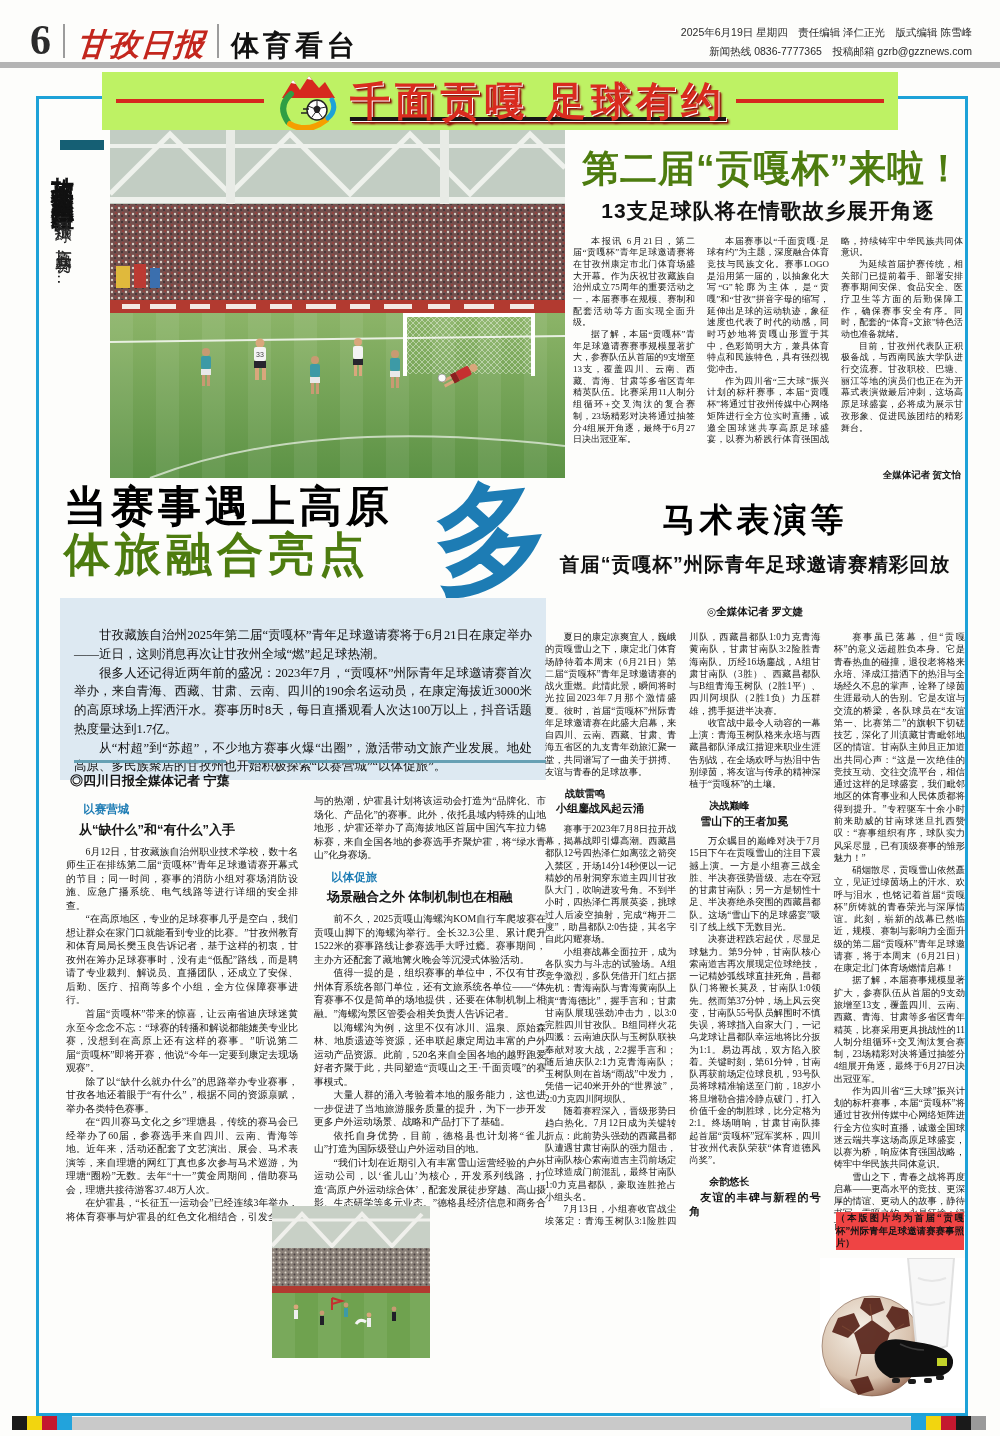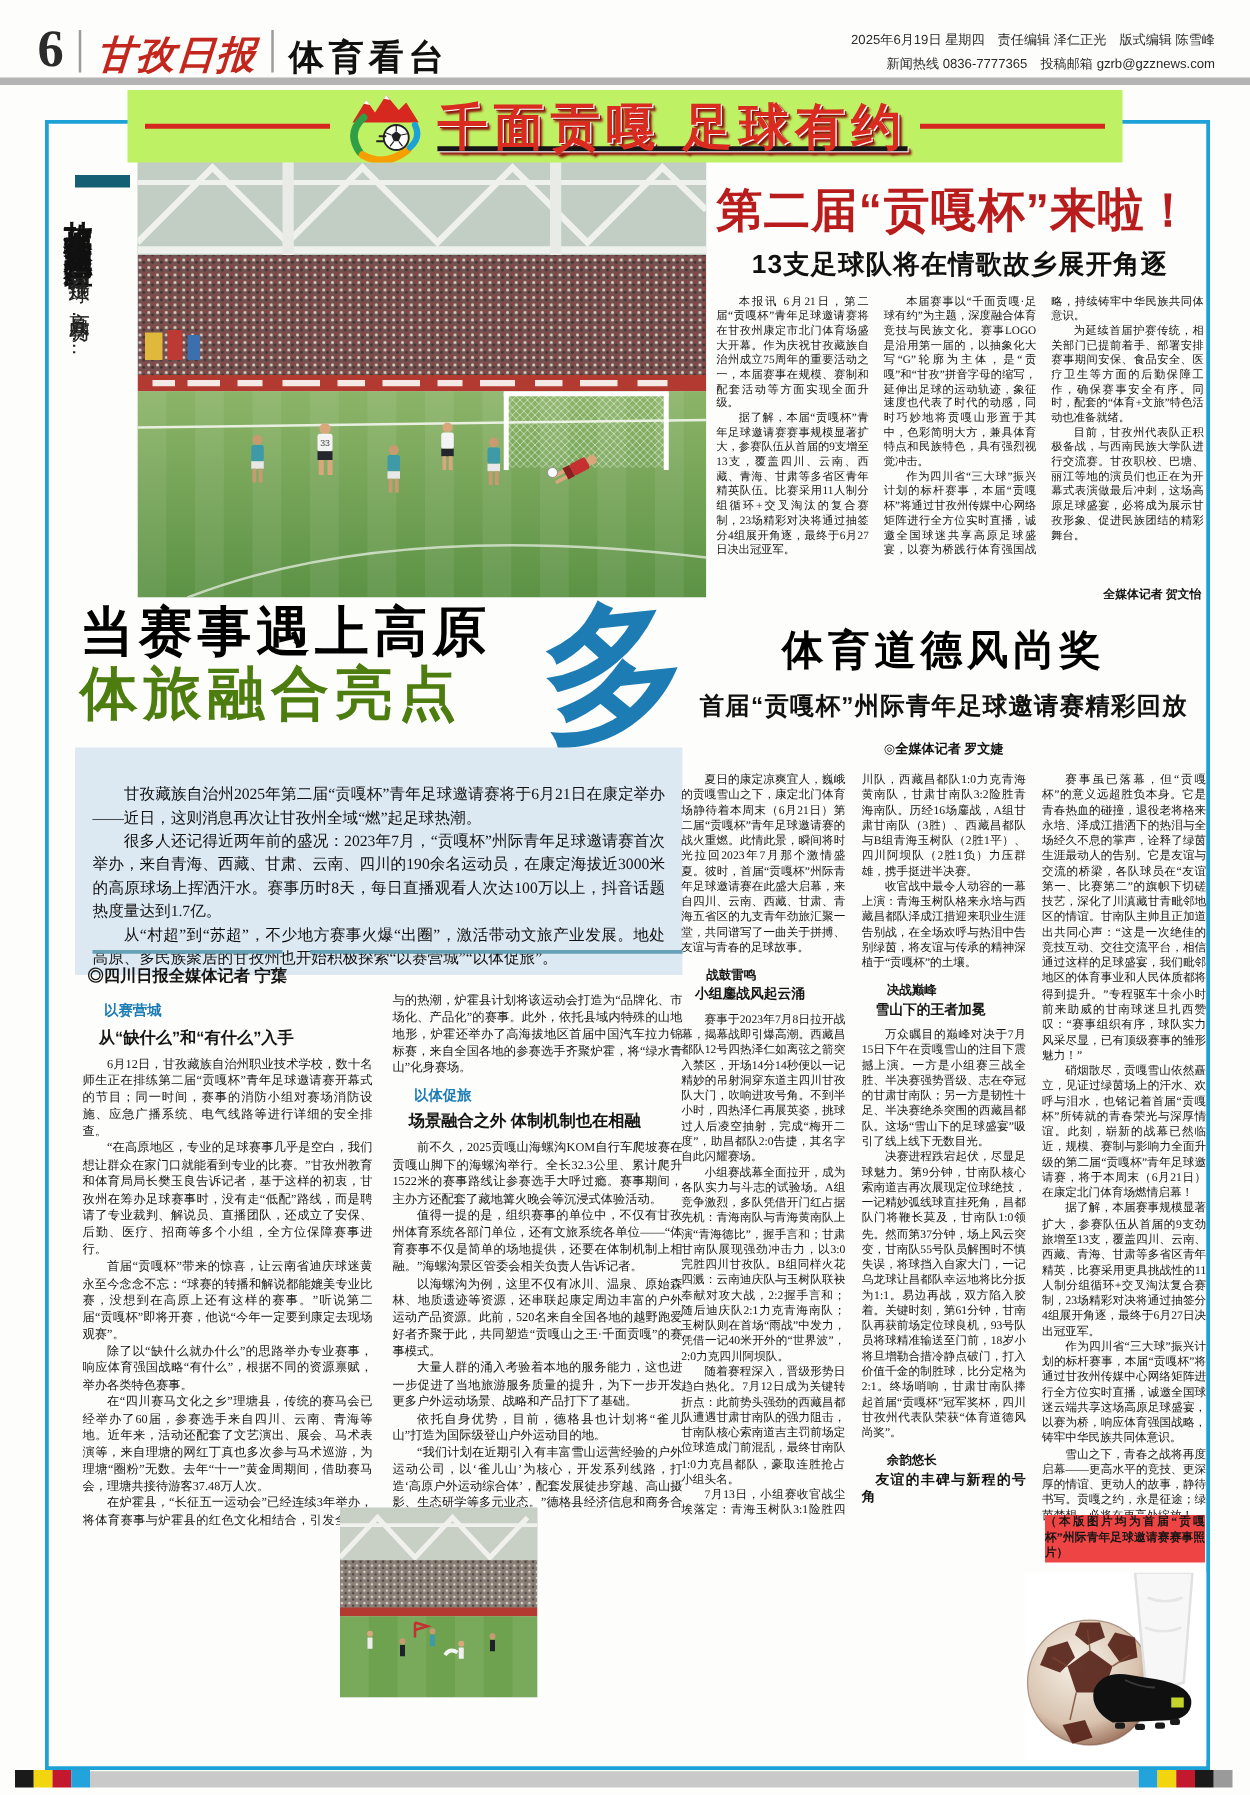--- a/index.html
+++ b/index.html
@@ -33,22 +33,22 @@
   .v-sub{font-size:17px;letter-spacing:3px;color:#222;margin-top:4px;padding-top:2px;}
 
   
   .photo{position:absolute;overflow:hidden;z-index:2;background:#cfd6cc;}
   .photo-main{left:110px;top:116px;width:455px;height:362px;}
   .photo-inset{left:272px;top:1206px;width:158px;height:152px;z-index:4;}
   .photo-ball{left:820px;top:1258px;width:145px;height:150px;background:#fff;z-index:4;}
 
   
   .art-cup{position:absolute;left:573px;top:148px;width:390px;height:334px;z-index:2;}
-  .cup-h1{font-size:37px;font-weight:900;text-align:left;letter-spacing:1px;margin:0;line-height:1.15;
-          font-family:"Liberation Sans",sans-serif;color:#b91c1c;}
+  .cup-h1{font-size:37px;font-weight:900;text-align:right;letter-spacing:1px;margin:0;line-height:1.15;
+          font-family:"Liberation Sans",sans-serif;color:#4d7c0f;}
   .cup-h2{font-size:21px;font-weight:600;text-align:center;letter-spacing:1px;margin:6px 0 0 0;
           font-family:"Liberation Sans",sans-serif;color:#111;}
   .cup-body{margin-top:11px;height:240px;column-count:3;column-gap:12px;overflow:hidden;
             font-size:9px;line-height:1.3;text-align:justify;}
   .cup-byline{position:absolute;right:2px;bottom:0;font-size:9.5px;font-weight:bold;background:#fdfdfb;padding:2px 0 0 8px;z-index:3;}
 
   p{margin:0;text-indent:2em;}
 
   
   .fusion-head{position:absolute;left:64px;top:484px;width:482px;z-index:2;font-family:"Liberation Sans",sans-serif;}
@@ -67,21 +67,21 @@
   .kicker{color:#1d7cb4;font-weight:bold;font-size:11.5px;text-indent:1.5em;margin:8px 0 3px 0;
           font-family:"Liberation Sans",sans-serif;}
   .sec-title{font-weight:bold;font-size:13px;text-indent:1em;margin:0 0 6px 0;font-family:"Liberation Sans",sans-serif;}
 
   
   .art-review{position:absolute;left:545px;top:498px;width:420px;height:910px;z-index:2;}
   .rv-h1{font-size:33px;font-weight:900;text-align:center;letter-spacing:4px;margin:0;color:#000;
          font-family:"Liberation Sans",sans-serif;}
   .rv-h2{font-size:19.5px;font-weight:600;text-align:center;letter-spacing:1px;margin:8px 0 0 0;color:#111;
          font-family:"Liberation Sans",sans-serif;}
-  .rv-byline{font-size:10.5px;font-weight:bold;text-align:center;margin-top:14px;}
+  .rv-byline{font-size:10.5px;font-weight:bold;text-align:center;margin-top:27px;}
   .rv-body{margin-top:12px;height:772px;column-count:3;column-gap:13px;overflow:hidden;
            font-size:9.3px;line-height:1.32;text-align:justify;}
   .rv-kicker{font-weight:bold;font-size:10px;text-indent:2em;margin-top:9px;font-family:"Liberation Sans",sans-serif;}
   .rv-sec-title{font-weight:bold;font-size:11px;text-indent:1em;margin:1px 0 7px 0;font-family:"Liberation Sans",sans-serif;}
   .photo-note{position:absolute;left:836px;top:1212px;width:128px;font-size:9.3px;font-weight:bold;line-height:1.35;
               background:#ef4444;z-index:5;text-align:justify;}
 
   
   .press-bar{position:absolute;left:12px;right:14px;top:1416px;height:14px;display:flex;align-items:center;z-index:2;}
   .sq{width:15px;height:14px;}
@@ -274,21 +274,21 @@
   <div class="rule-b"></div>
   <div class="fusion-byline">◎四川日报全媒体记者 宁蕖</div>
 
   <div class="fusion-body">
     <div class="kicker">以赛营城</div>
     <div class="sec-title">从“缺什么”和“有什么”入手</div>
     <div>
         <p>6月12日，甘孜藏族自治州职业技术学校，数十名师生正在排练第二届“贡嘎杯”青年足球邀请赛开幕式的节目；同一时间，赛事的消防小组对赛场消防设施、应急广播系统、电气线路等进行详细的安全排查。</p>
         <p>“在高原地区，专业的足球赛事几乎是空白，我们想让群众在家门口就能看到专业的比赛。”甘孜州教育和体育局局长樊玉良告诉记者，基于这样的初衷，甘孜州在筹办足球赛事时，没有走“低配”路线，而是聘请了专业裁判、解说员、直播团队，还成立了安保、后勤、医疗、招商等多个小组，全方位保障赛事进行。</p>
         <p>首届“贡嘎杯”带来的惊喜，让云南省迪庆球迷黄永至今念念不忘：“球赛的转播和解说都能媲美专业比赛，没想到在高原上还有这样的赛事。”听说第二届“贡嘎杯”即将开赛，他说“今年一定要到康定去现场观赛”。</p>
-        <p>除了以“缺什么就办什么”的思路举办专业赛事，响应体育强国战略“有什么”，根据不同的资源禀赋，举办各类特色赛事。</p>
+        <p>除了以“缺什么就办什么”的思路举办专业赛事，甘孜各地还着眼于“有什么”，根据不同的资源禀赋，举办各类特色赛事。</p>
         <p>在“四川赛马文化之乡”理塘县，传统的赛马会已经举办了60届，参赛选手来自四川、云南、青海等地。近年来，活动还配套了文艺演出、展会、马术表演等，来自理塘的网红丁真也多次参与马术巡游，为理塘“圈粉”无数。去年“十一”黄金周期间，借助赛马会，理塘共接待游客37.48万人次。</p>
         <p>在炉霍县，“长征五一运动会”已经连续3年举办，将体育赛事与炉霍县的红色文化相结合，引发全民参与的热潮，炉霍县计划将该运动会打造为“品牌化、市场化、产品化”的赛事。此外，依托县域内特殊的山地地形，炉霍还举办了高海拔地区首届中国汽车拉力锦标赛，来自全国各地的参赛选手齐聚炉霍，将“绿水青山”化身赛场。</p>
       </div>
     <div class="kicker">以体促旅</div>
     <div class="sec-title">场景融合之外 体制机制也在相融</div>
     <div>
         <p>前不久，2025贡嘎山海螺沟KOM自行车爬坡赛在贡嘎山脚下的海螺沟举行。全长32.3公里、累计爬升1522米的赛事路线让参赛选手大呼过瘾。赛事期间，主办方还配套了藏地篝火晚会等沉浸式体验活动。</p>
         <p>值得一提的是，组织赛事的单位中，不仅有甘孜州体育系统各部门单位，还有文旅系统各单位——“体育赛事不仅是简单的场地提供，还要在体制机制上相融。”海螺沟景区管委会相关负责人告诉记者。</p>
         <p>以海螺沟为例，这里不仅有冰川、温泉、原始森林、地质遗迹等资源，还串联起康定周边丰富的户外运动产品资源。此前，520名来自全国各地的越野跑爱好者齐聚于此，共同塑造“贡嘎山之王·千面贡嘎”的赛事模式。</p>
         <p>大量人群的涌入考验着本地的服务能力，这也进一步促进了当地旅游服务质量的提升，为下一步开发更多户外运动场景、战略和产品打下了基础。</p>
@@ -326,21 +326,21 @@
           <circle cx="97" cy="109" r="2.4" fill="#d9a77c"></circle>
         <rect x="120" y="106" width="4" height="9" fill="#202028"></rect>
           <circle cx="122" cy="103" r="2.4" fill="#c89a72"></circle>
         <path d="M60 92 L60 104 M60 92 L70 95 L60 98" stroke="#c53030" stroke-width="2" fill="none"></path>
         <path d="M84 118 Q88 112 94 116" stroke="#f4f4f4" stroke-width="3" fill="none"></path>
       </g>
     </svg>
   </div>
 
   <section class="art-review">
-    <h1 class="rv-h1">体育道德风尚奖</h1>
+    <h1 class="rv-h1">马术表演等</h1>
     <h2 class="rv-h2">首届“贡嘎杯”州际青年足球邀请赛精彩回放</h2>
     <div class="rv-byline">◎全媒体记者 罗文婕</div>
     <div class="rv-body">
       <div>
           <p>夏日的康定凉爽宜人，巍峨的贡嘎雪山之下，康定北门体育场静待着本周末（6月21日）第二届“贡嘎杯”青年足球邀请赛的战火重燃。此情此景，瞬间将时光拉回2023年7月那个激情盛夏。彼时，首届“贡嘎杯”州际青年足球邀请赛在此盛大启幕，来自四川、云南、西藏、甘肃、青海五省区的九支青年劲旅汇聚一堂，共同谱写了一曲关于拼搏、友谊与青春的足球故事。</p>
         </div>
       <div class="rv-kicker">战鼓雷鸣</div>
       <div class="rv-sec-title">小组鏖战风起云涌</div>
       <div>
           <p>赛事于2023年7月8日拉开战幕，揭幕战即引爆高潮。西藏昌都队12号四热泽仁如离弦之箭突入禁区，开场14分14秒便以一记精妙的吊射洞穿东道主四川甘孜队大门，吹响进攻号角。不到半小时，四热泽仁再展英姿，挑球过人后凌空抽射，完成“梅开二度”，助昌都队2:0告捷，其名字自此闪耀赛场。</p>

